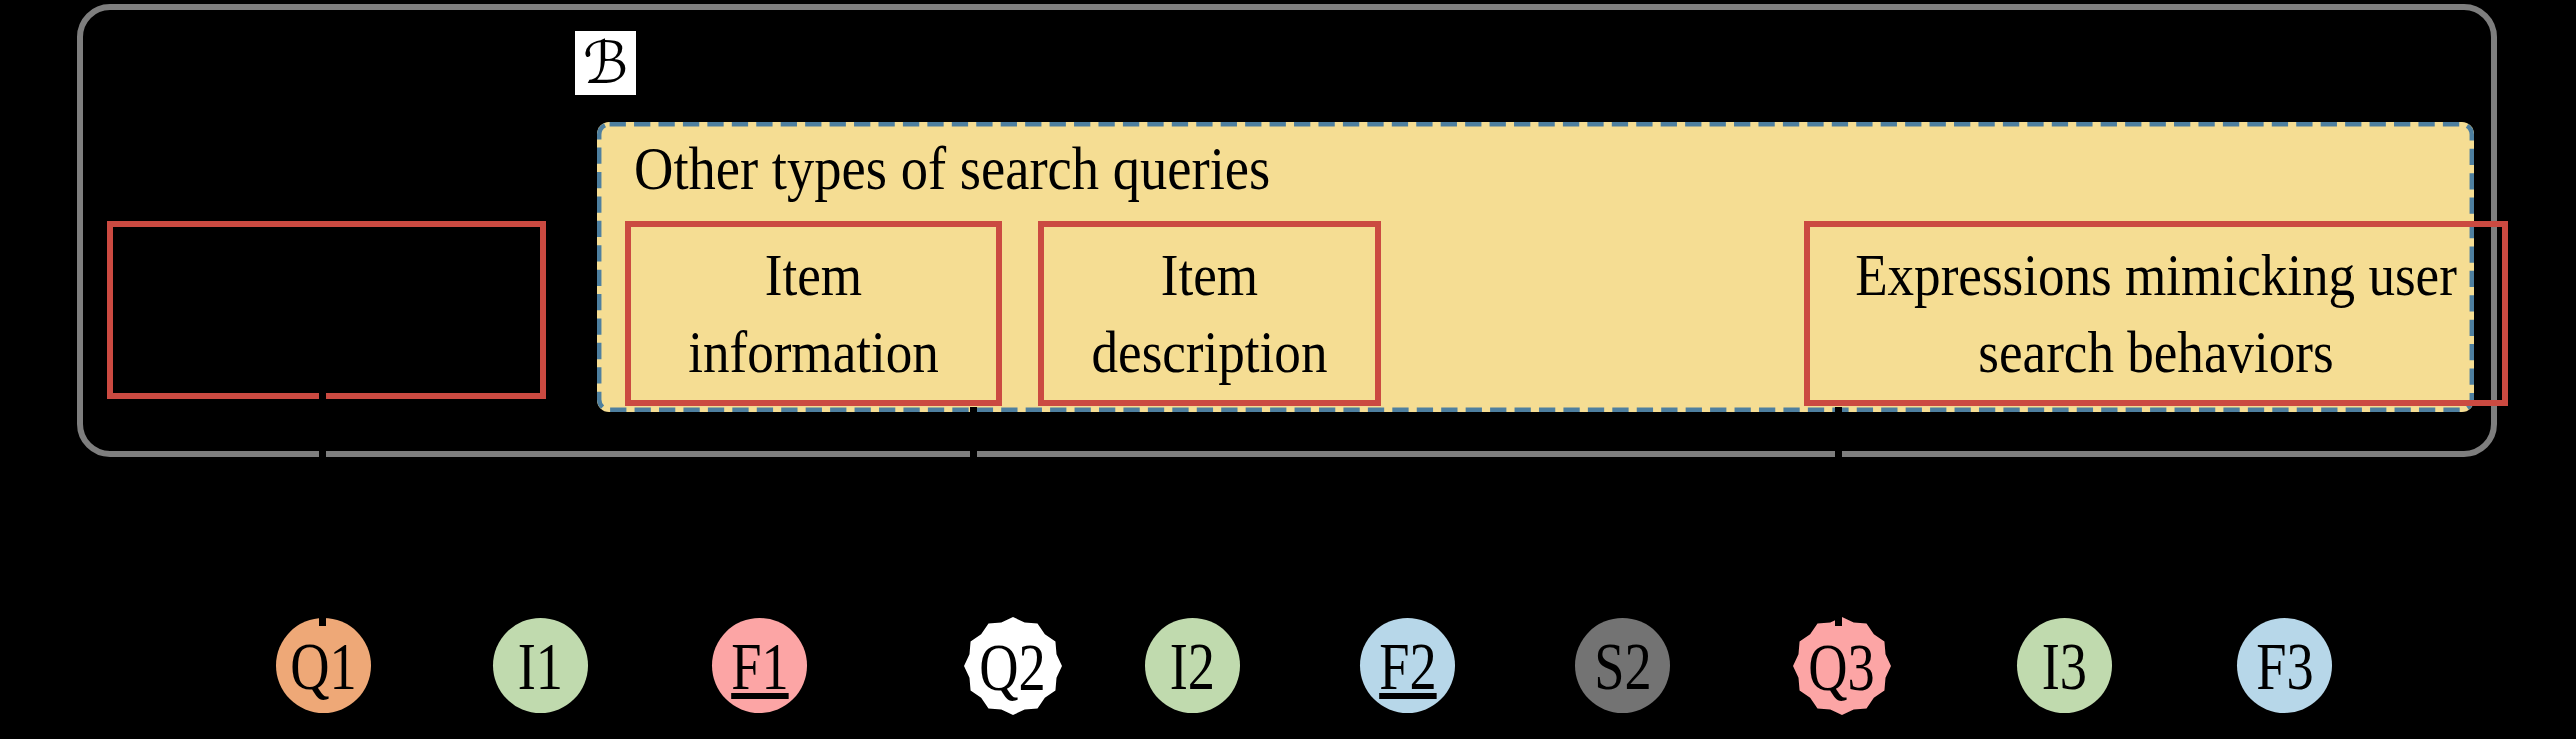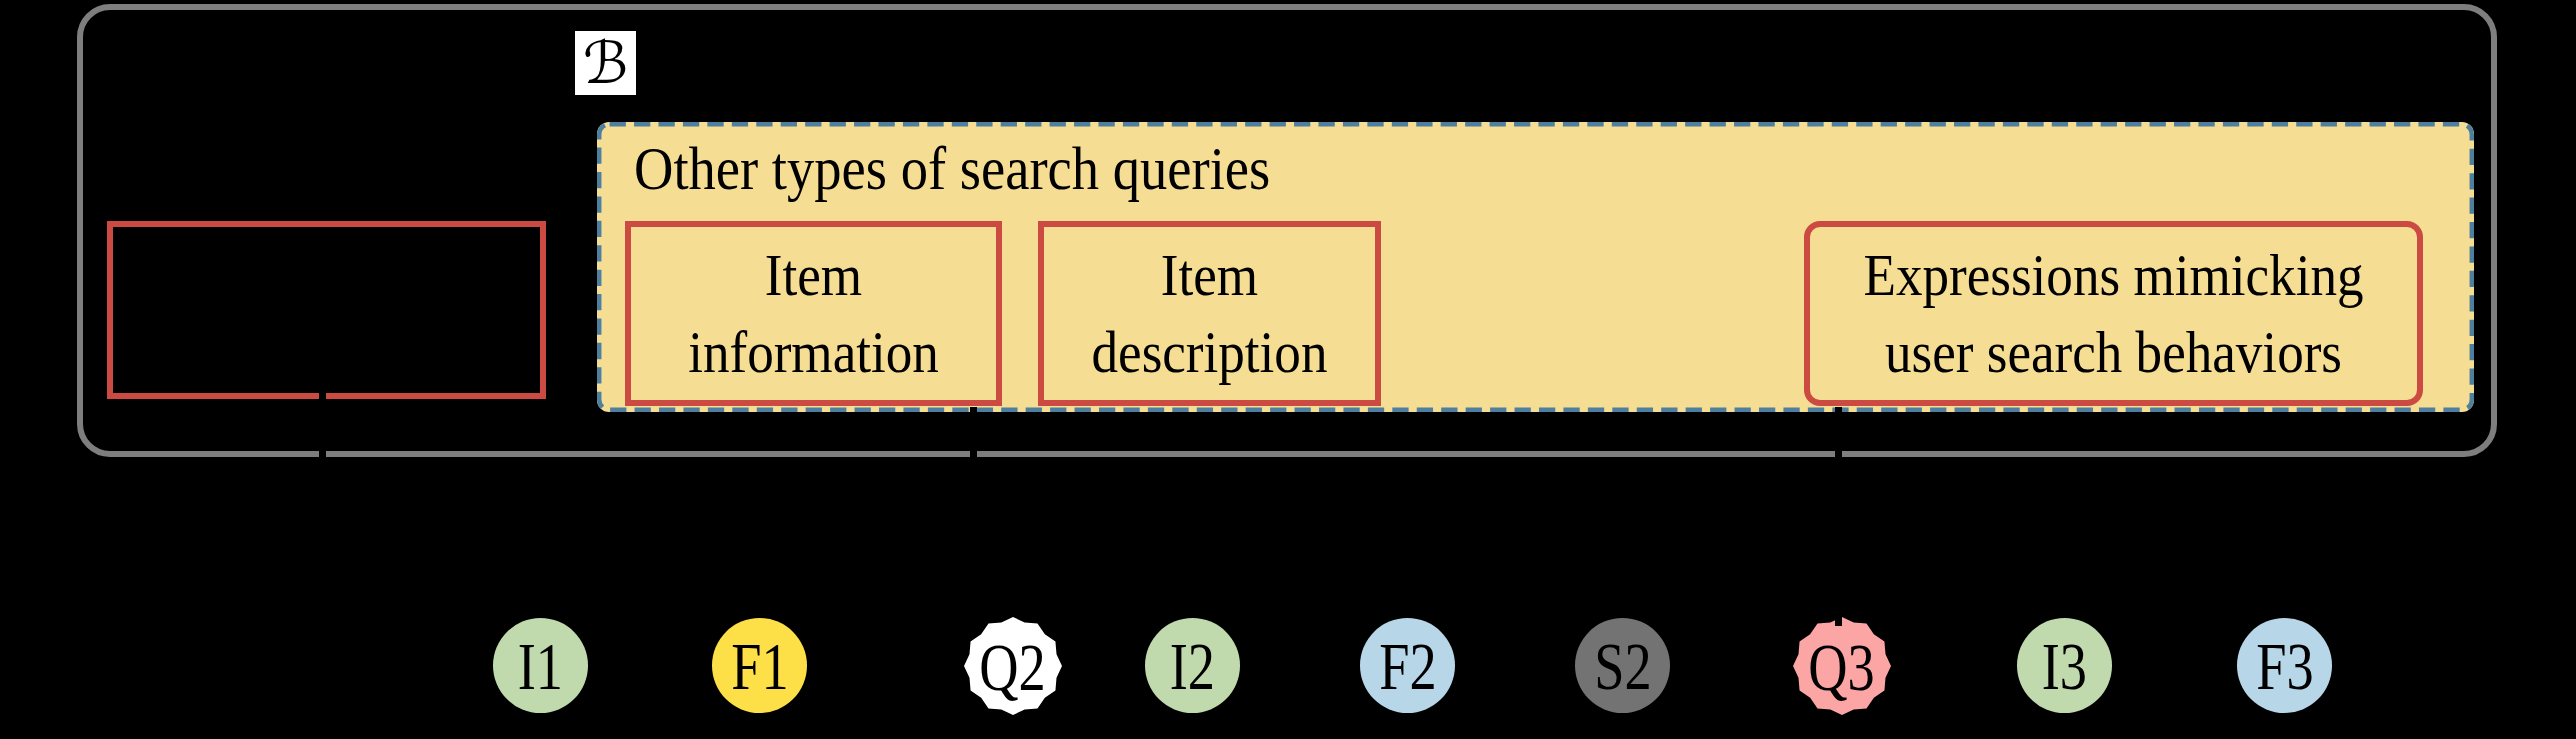--- a/index.html
+++ b/index.html
@@ -95,21 +95,21 @@
   .query-box .qb-text {
     font-size: 59px;
     line-height: 1.3;
     color: #000000;
     transform: scaleX(0.9);
     transform-origin: center center;
   }
   .qb-1 { left: 28px;   width: 377px; }
   .qb-2 { left: 441px;  width: 343px; }
   .qb-3 { left: 818px; width: 356px; }
-  .qb-4 { left: 1207px; width: 619px; border-radius: 16px; }
+  .qb-4 { left: 1207px; width: 704px; }
 
   
   .tick {
     position: absolute;
     width: 7.4px;
     background: #000000;
     z-index: 30;
   }
   .tick-1 { left: 319px;  top: 348px; height: 278px; }
   .tick-2 { left: 970px; top: 407px; height: 219px; }
@@ -144,21 +144,21 @@
       17.5% 82.5%, 6.7% 75%, 5.6% 61.9%, 0% 50%, 5.6% 38.1%,
       6.7% 25%, 17.5% 17.5%, 25% 6.7%, 38.1% 5.6%, 50% 0%,
       61.9% 5.6%, 75% 6.7%, 82.5% 17.5%, 93.3% 25%, 94.4% 38.1%);
   }
   .n-0  { left: 60px; }
   .n-1  { left: 276px; }
   .n-2  { left: 493px; }
   .n-3  { left: 712px; }
   .n-4  { left: 964px; }
   .n-5  { left: 1145px; }
-  .n-6  { left: 1360px; }
+  .n-6  { left: 1360px; text-decoration: underline; }
   .n-7  { left: 1575px; }
   .n-8  { left: 1793px; }
   .n-9  { left: 2017px; }
   .n-10 { left: 2237px; }
 </style>
 </head>
 <body>
 
 <div id="canvas">
 
@@ -184,24 +184,27 @@
     </div>
     <div class="query-box qb-4">
       <div class="qb-text">Expressions mimicking user search behaviors</div>
     </div>
   </div>
 
   <div class="tick tick-1"></div>
   <div class="tick tick-2"></div>
   <div class="tick tick-3"></div>
 
+  <div class="node n-1" style="background-color: rgb(238, 168, 119);">
+    <span class="node-text">Q1</span>
+  </div>
   <div class="node n-2" style="background-color: rgb(192, 218, 174);">
     <span class="node-text">I1</span>
   </div>
-  <div class="node n-3" style="background-color: #fde047;">
+  <div class="node n-3" style="background-color: #fca5a5; text-decoration: underline;">
     <span class="node-text">F1</span>
   </div>
   <div class="node rough n-4" style="background-color: rgb(255, 255, 255);">
     <span class="node-text">Q2</span>
   </div>
   <div class="node n-5" style="background-color: rgb(192, 218, 174);">
     <span class="node-text">I2</span>
   </div>
   <div class="node n-6" style="background-color: rgb(183, 215, 233);">
     <span class="node-text">F2</span>

